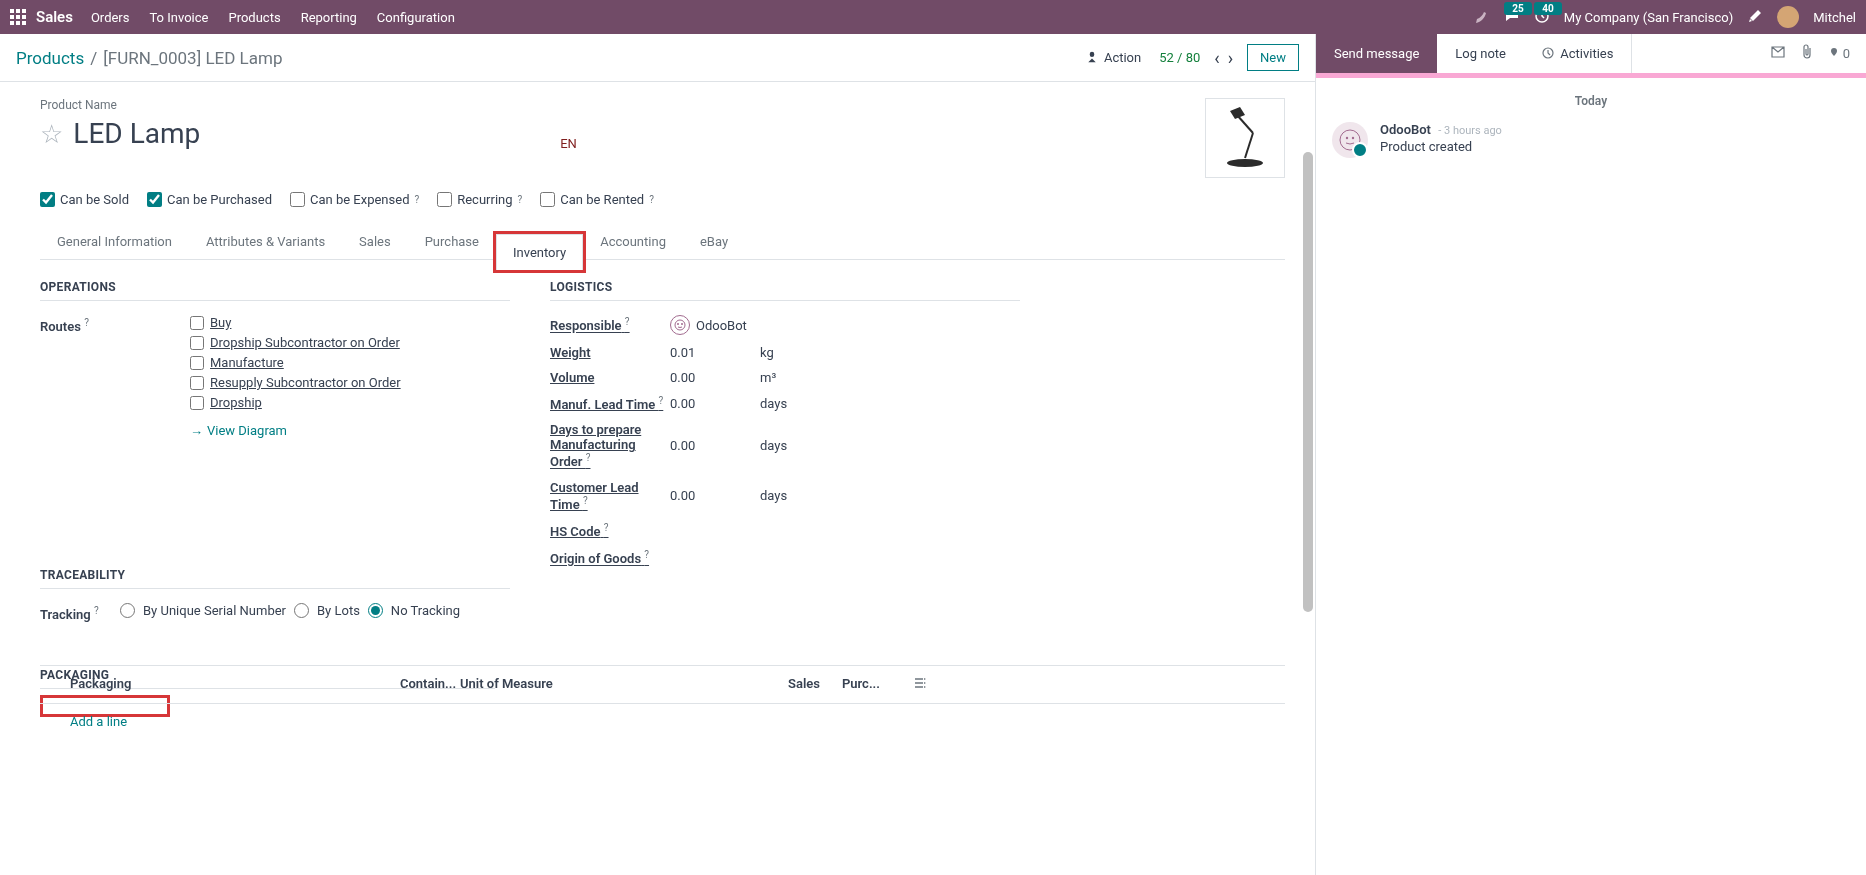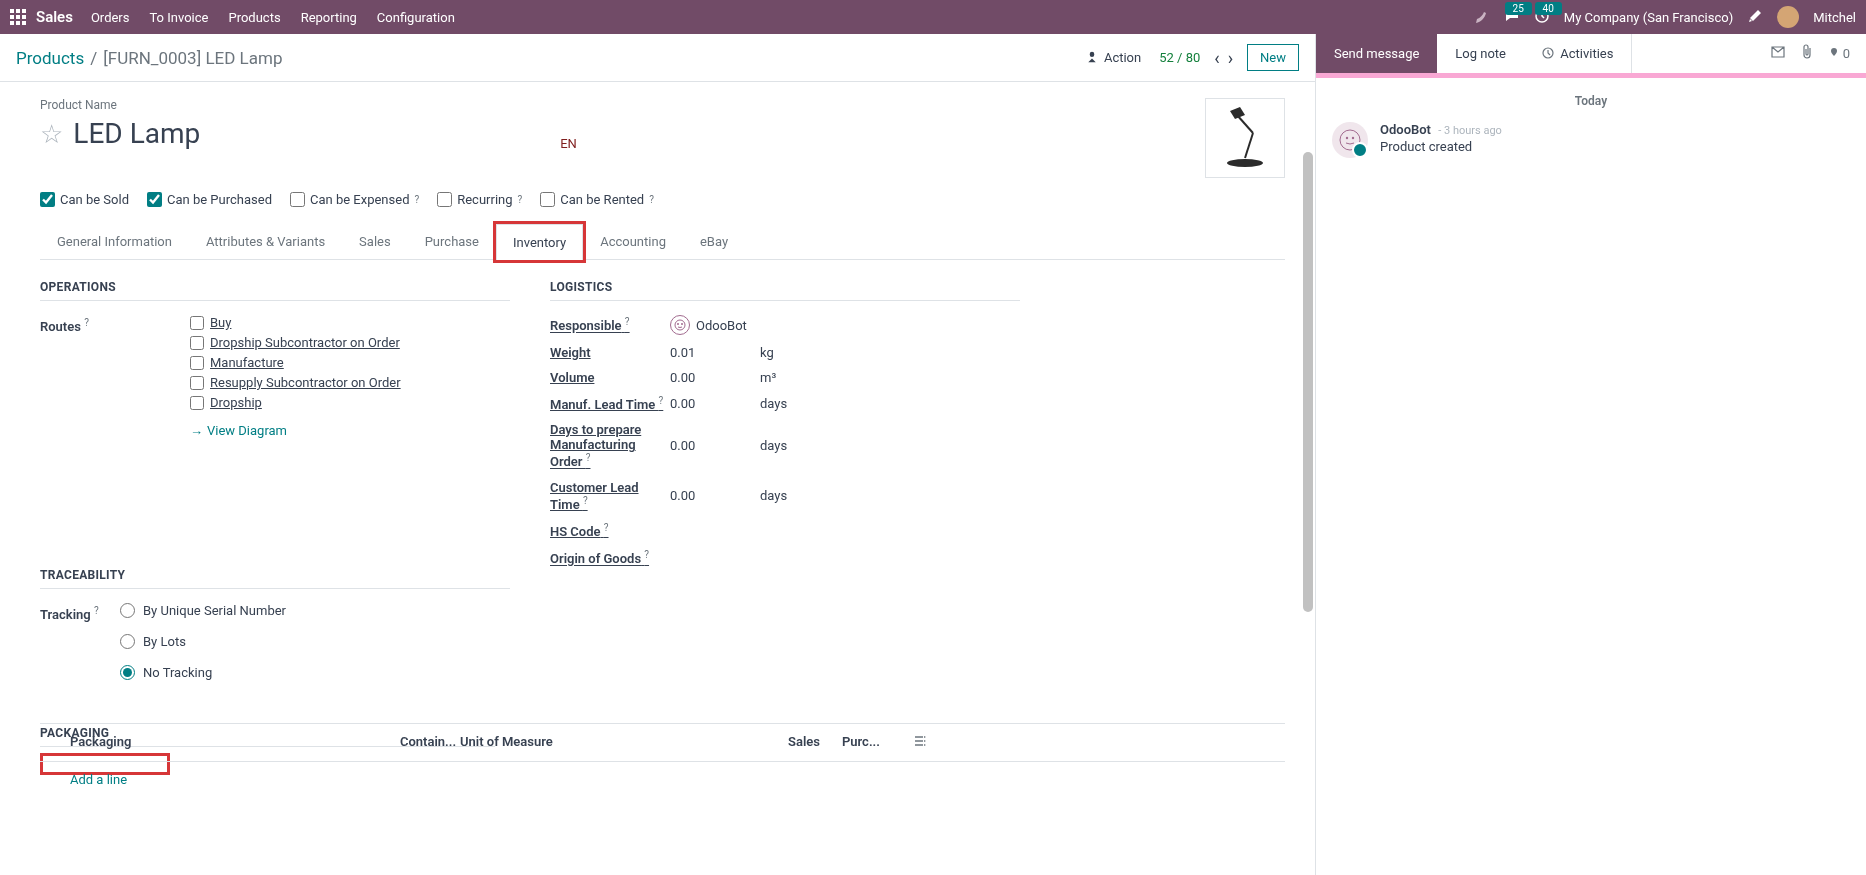--- a/index.html
+++ b/index.html
@@ -5,21 +5,21 @@
 * { margin:0; padding:0; box-sizing:border-box; font-family:-apple-system,BlinkMacSystemFont,"Segoe UI",Roboto,sans-serif; }
 body { font-size:13px; color:#374151; background:#fff; overflow:hidden; }
 .topbar { background:#714B67; color:#fff; height:34px; display:flex; align-items:center; padding:0 10px; }
 .topbar .apps-icon { width:16px; height:16px; margin-right:10px; display:grid; grid-template-columns:repeat(3,4px); grid-template-rows:repeat(3,4px); gap:2px; cursor:pointer; }
 .topbar .apps-icon span { background:#fff; }
 .topbar .brand { font-weight:600; font-size:15px; margin-right:18px; }
 .topbar .nav-item { margin-right:20px; cursor:pointer; font-size:13px; }
 .topbar .spacer { flex:1; }
 .topbar .tray { display:flex; align-items:center; gap:14px; }
 .topbar .tray .icon { position:relative; cursor:pointer; }
-.topbar .badge { position:absolute; top:-6px; right:-12px; background:#017e84; color:#fff; font-size:10px; padding:1px 8px; border-radius:3px; font-weight:400; }
+.topbar .badge { position:absolute; top:-6px; right:-12px; background:#017e84; color:#fff; font-size:10px; padding:1px 8px; border-radius:3px; font-weight:700; }
 .topbar .company { font-size:13px; cursor:pointer; }
 .topbar .avatar { width:22px; height:22px; border-radius:50%; background:#d4a574; display:inline-block; }
 .main-layout { display:flex; height:calc(100vh - 34px); }
 .content-area { flex:1; display:flex; flex-direction:column; border-right:1px solid #dee2e6; overflow:hidden; }
 .breadcrumb-bar { display:flex; align-items:center; padding:10px 16px; border-bottom:1px solid #dee2e6; }
 .breadcrumb-bar .crumb { color:#017e84; cursor:pointer; font-size:17px; }
 .breadcrumb-bar .sep { margin:0 6px; color:#6c757d; font-size:17px; }
 .breadcrumb-bar .current { color:#6c757d; font-size:17px; }
 .breadcrumb-bar .spacer { flex:1; }
 .breadcrumb-bar .action-btn { color:#374151; cursor:pointer; margin-right:18px; font-size:13px; }
@@ -34,40 +34,40 @@
 .star { font-size:26px; color:#adb5bd; margin-right:10px; cursor:pointer; }
 .product-title { font-size:28px; color:#374151; }
 .lang-badge { color:#7f1d1d; font-size:13px; margin-left:360px; cursor:pointer; align-self:flex-start; margin-top:20px; }
 .product-image { width:80px; height:80px; border:1px solid #dee2e6; display:flex; align-items:center; justify-content:center; margin-left:auto; }
 .options-row { display:flex; gap:18px; margin-top:14px; margin-bottom:16px; }
 .option { display:flex; align-items:center; gap:5px; font-size:13px; }
 .option input[type="checkbox"] { width:15px; height:15px; accent-color:#017e84; }
 .option .help { color:#6c757d; font-size:10px; vertical-align:super; }
 .tabs { display:flex; border-bottom:1px solid #dee2e6; }
 .tab { padding:10px 16px; cursor:pointer; font-size:13px; color:#6c757d; border:1px solid transparent; border-bottom:none; }
-.tab.active { color:#374151; border-color:#dee2e6; background:#fff; position:relative; top:1px; }
+.tab.active { color:#374151; border-color:#dee2e6; background:#fff; position:relative; top:11px; }
 .tab-content { padding:20px 0; display:flex; gap:40px; }
 .col { flex:1; max-width:470px; }
 .section-title { font-size:12px; font-weight:700; color:#374151; padding-bottom:6px; border-bottom:1px solid #dee2e6; margin-bottom:14px; letter-spacing:0.3px; }
 .field-row { display:flex; margin-bottom:6px; }
 .field-label { width:150px; font-weight:600; font-size:13px; color:#374151; padding-top:2px; }
 .field-label .help { color:#6c757d; font-size:10px; vertical-align:super; font-weight:400; }
 .field-value { flex:1; font-size:13px; color:#374151; }
 .route-list { display:flex; flex-direction:column; gap:5px; }
 .route-item { display:flex; align-items:center; gap:6px; font-size:13px;text-decoration:underline; }
 .route-item input { width:14px; height:14px; }
 .view-diagram { color:#017e84; cursor:pointer; font-size:13px; margin-top:8px; display:inline-flex; align-items:center; gap:4px; }
 .logistics-row { display:flex; align-items:center; margin-bottom:10px; }
 .logistics-row .lbl { width:120px; font-weight:600; font-size:13px;text-decoration:underline; }
 .logistics-row .lbl .help { color:#6c757d; font-size:10px; vertical-align:super; font-weight:400; }
 .logistics-row .val { width:90px; font-size:13px; }
 .logistics-row .unit { font-size:13px; }
 .responsible-val { display:flex; align-items:center; gap:6px; }
 .bot-avatar { width:20px; height:20px; border-radius:50%; border:1px solid #a26b8f; display:inline-flex; align-items:center; justify-content:center; }
-.tracking-options { display:flex; flex-direction:column; gap:16px; }
+.tracking-options { display:flex; flex-direction:row; gap:8px; }
 .tracking-option { display:flex; align-items:center; gap:8px; font-size:13px; }
 .tracking-option input[type="radio"] { width:15px; height:15px; accent-color:#017e84; }
 .packaging-section { margin-top:20px; }
 .packaging-table { border-top:1px solid #dee2e6; }
 .pkg-header { display:flex; padding:10px 0; font-weight:600; font-size:13px; border-bottom:1px solid #dee2e6; }
 .pkg-col-1 { width:360px; padding-left:30px; }
 .pkg-col-2 { width:60px; }
 .pkg-col-3 { width:280px; }
 .pkg-col-4 { width:80px; text-align:right; }
 .pkg-col-5 { width:80px; text-align:right; padding-right:20px; }

